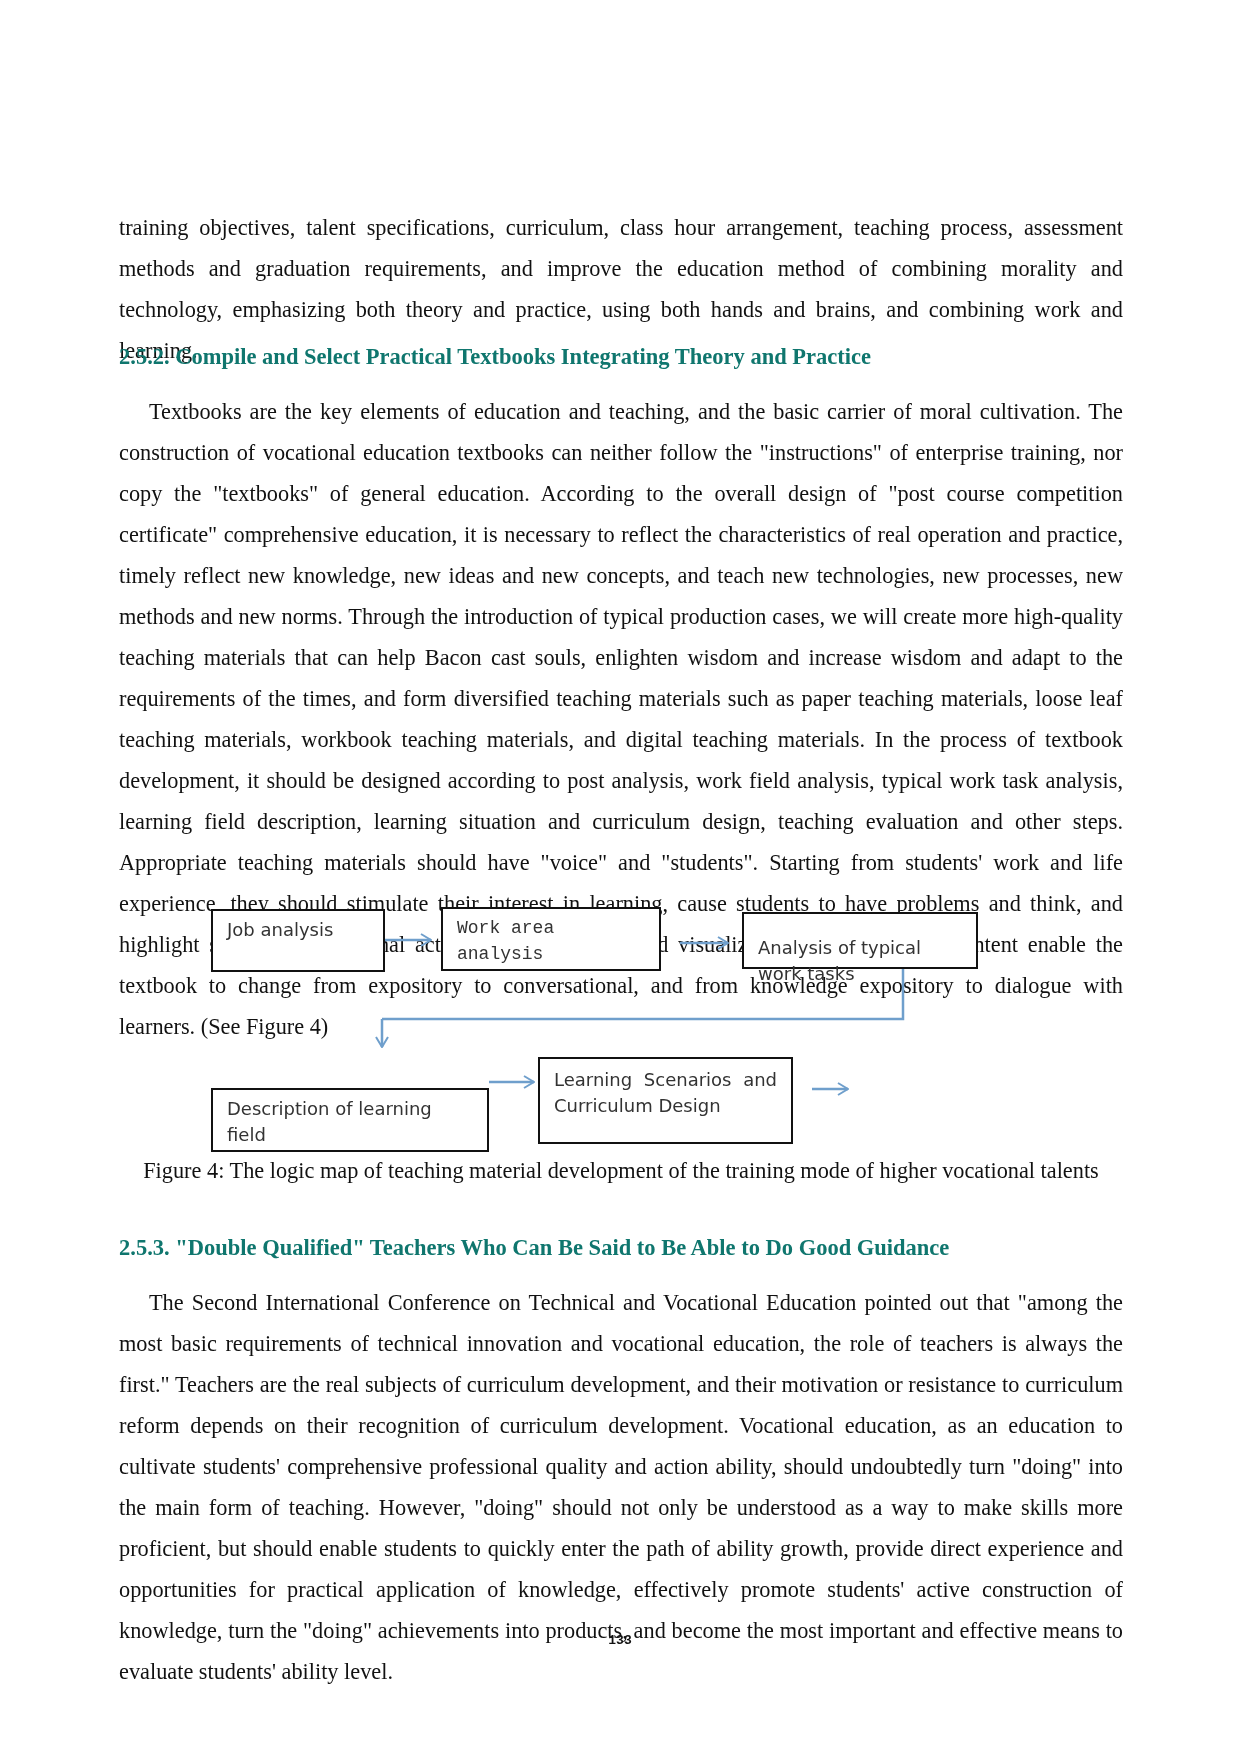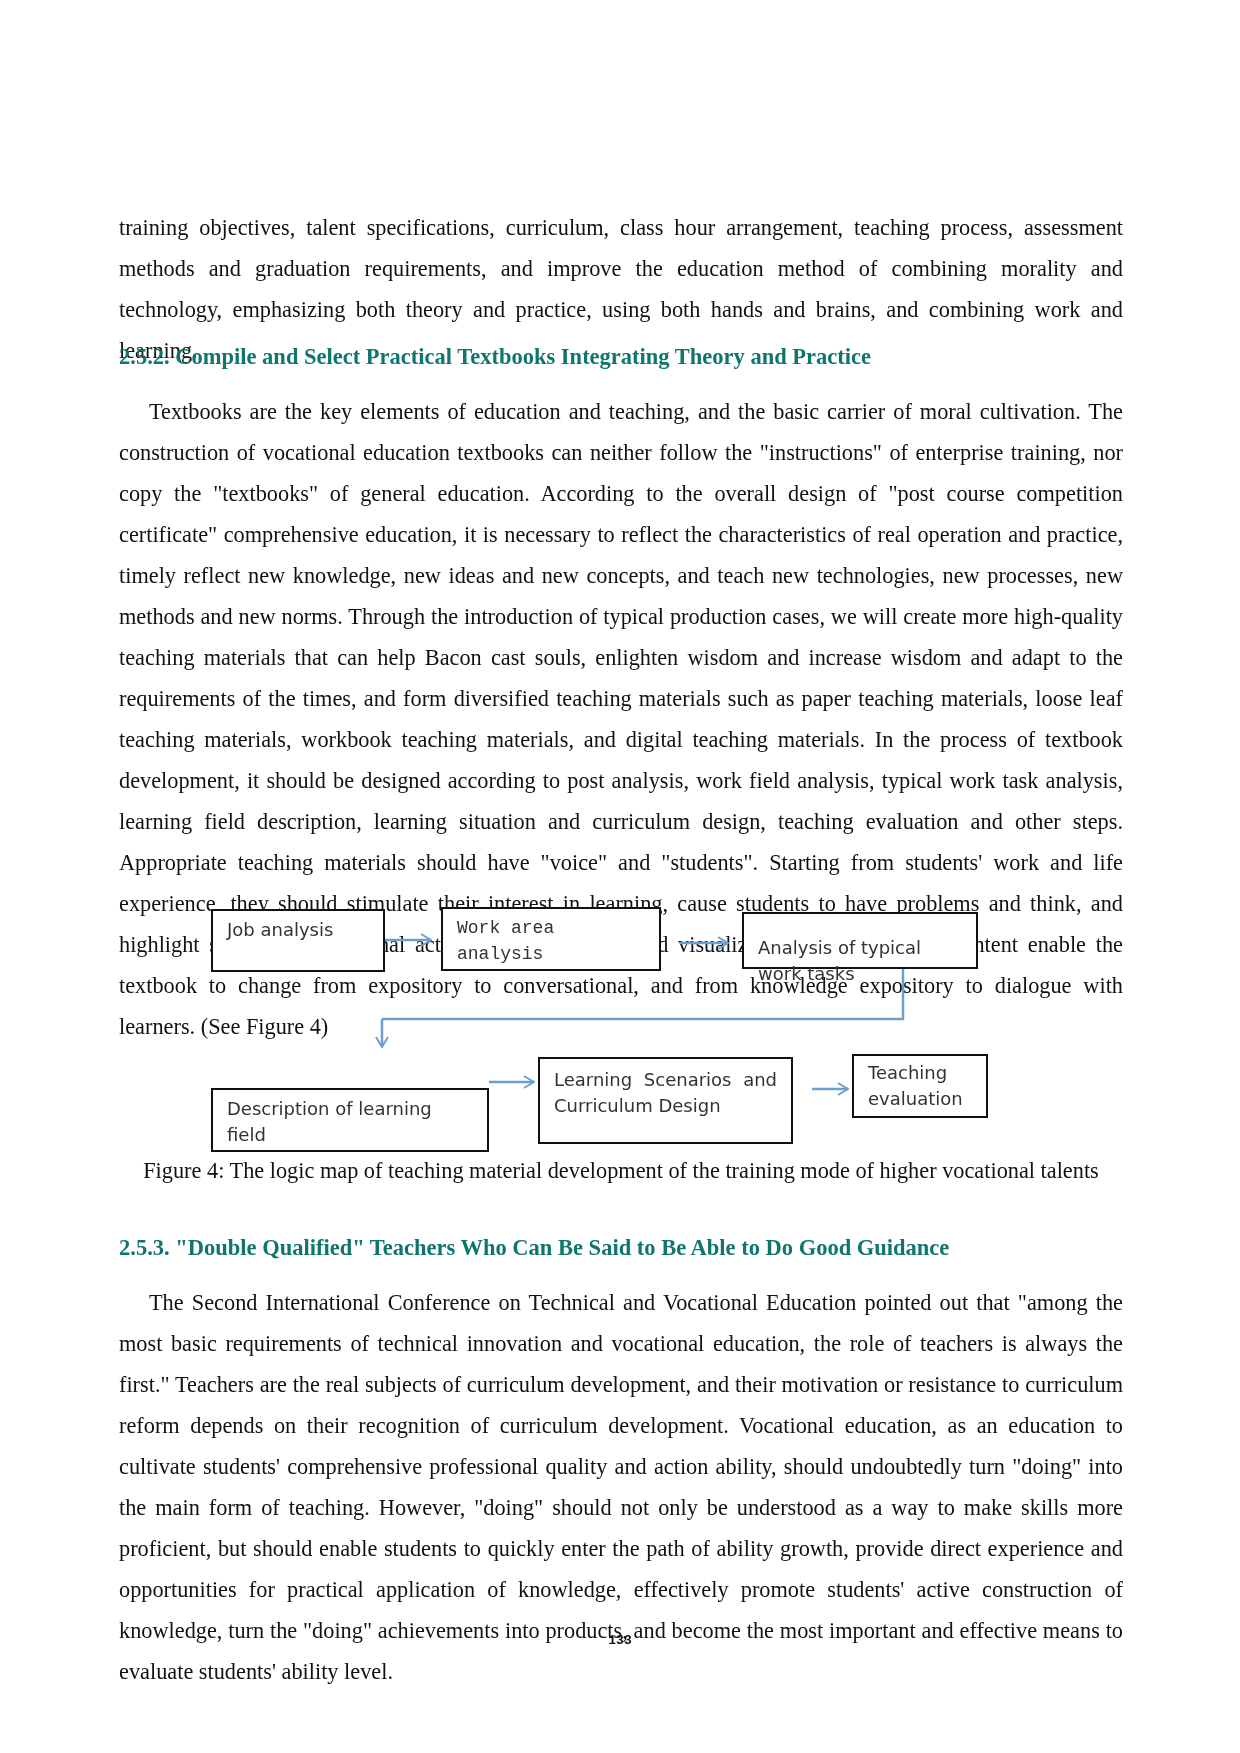--- a/index.html
+++ b/index.html
@@ -65,21 +65,20 @@
       <line x1="382" y1="1019" x2="382" y2="1047" stroke="#6F9FCC" stroke-width="2.5" marker-end="url(#ah)"></line>
       <line x1="489" y1="1082" x2="534" y2="1082" stroke="#6F9FCC" stroke-width="2.5" marker-end="url(#ah)"></line>
       <line x1="812" y1="1089" x2="848" y2="1089" stroke="#6F9FCC" stroke-width="2.5" marker-end="url(#ah)"></line>
     </svg>
 
     <div class="fbox" style="left:211px; top:909px; width:174px; height:63px;">Job analysis</div>
     <div class="fbox" style="left:441px; top:907px; width:220px; height:64px;font-family:Liberation Mono, monospace;">Work area analysis</div>
     <div class="fbox" style="left:742px; top:912px; width:236px; height:57px; padding-top:21px;">Analysis of typical work tasks</div>
     <div class="fbox" style="left:211px; top:1088px; width:278px; height:64px;">Description of learning field</div>
     <div class="fbox justify" style="left:538px; top:1057px; width:255px; height:87px; padding-top:8px;">Learning Scenarios and Curriculum Design</div>
-    <div class="fbox" style="left:852px; top:1054px; width:136px; height:64px; padding:4px 14px;">Teaching evaluation</div>
   </div>
 
   <p class="caption" style="top:1157px;">Figure 4: The logic map of teaching material development of the training mode of higher vocational talents</p>
 
   <h3 class="heading" style="top:1234px;">2.5.3. "Double Qualified" Teachers Who Can Be Said to Be Able to Do Good Guidance</h3>
 
   <p class="text indent" style="top:1282px;">The Second International Conference on Technical and Vocational Education pointed out that "among the most basic requirements of technical innovation and vocational education, the role of teachers is always the first." Teachers are the real subjects of curriculum development, and their motivation or resistance to curriculum reform depends on their recognition of curriculum development. Vocational education, as an education to cultivate students' comprehensive professional quality and action ability, should undoubtedly turn "doing" into the main form of teaching. However, "doing" should not only be understood as a way to make skills more proficient, but should enable students to quickly enter the path of ability growth, provide direct experience and opportunities for practical application of knowledge, effectively promote students' active construction of knowledge, turn the "doing" achievements into products, and become the most important and effective means to evaluate students' ability level.</p>
 
   <div class="pagenum">133</div>
 </div>

